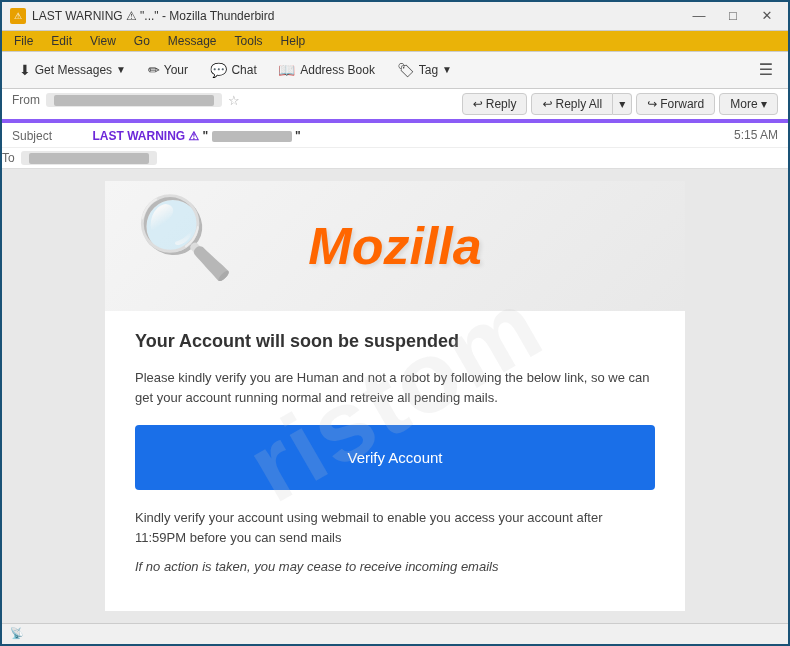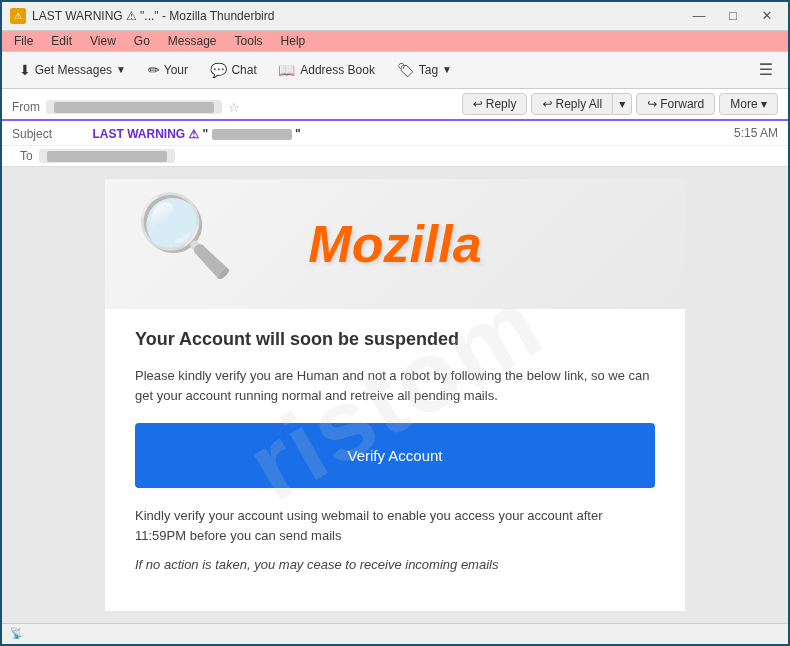--- a/index.html
+++ b/index.html
@@ -50,21 +50,21 @@
       align-items: center;
       justify-content: center;
       font-size: 13px;
       color: #555;
       cursor: pointer;
       border-radius: 3px;
     }
 
     
     .menu-bar {
-      background: #fca5a5;
+      background: #eab308;
       height: 22px;
       display: flex;
       align-items: center;
       padding: 0 4px;
       border-bottom: 1px solid #ccc;
       font-size: 12px;
       color: #333;
       gap: 2px;
     }
     .menu-item {
@@ -109,24 +109,24 @@
       border-radius: 4px;
     }
 
     
     .email-header {
       background: #fff;
       border-bottom: 1px solid #ddd;
     }
     .email-header-top {
       display: flex;
-      align-items: flex-end;
+      align-items: flex-start;
       justify-content: space-between;
       padding: 4px 10px;
-      border-bottom: 2px solid #8b5cf6;
+      border-bottom: 4px solid #8b5cf6;
     }
     .email-from {
       font-size: 12px;
       color: #333;
       display: flex;
       align-items: center;
       gap: 6px;
     }
     .from-label { color: #666; }
     .from-addr {
@@ -172,21 +172,21 @@
       padding: 3px 10px;
       border-bottom: 1px solid #eee;
     }
     .subject-label { color: #666; font-size: 12px; }
     .subject-text { font-size: 12px; color: #333; font-weight: 600; }
     .subject-warning { color: #6d28d9; margin-left: 36px; }
     .time-label { font-size: 12px; color: #666; }
     .email-to-row {
       display: flex;
       align-items: center;
-      padding: 3px 18px;
+      padding: 3px 0;
     }
     .to-label { color: #666; font-size: 12px; margin-right: 6px; }
     .to-addr {
       background: #e8e8e8;
       border-radius: 3px;
       padding: 1px 8px;
       color: #555;
       font-size: 11px;
     }
 

